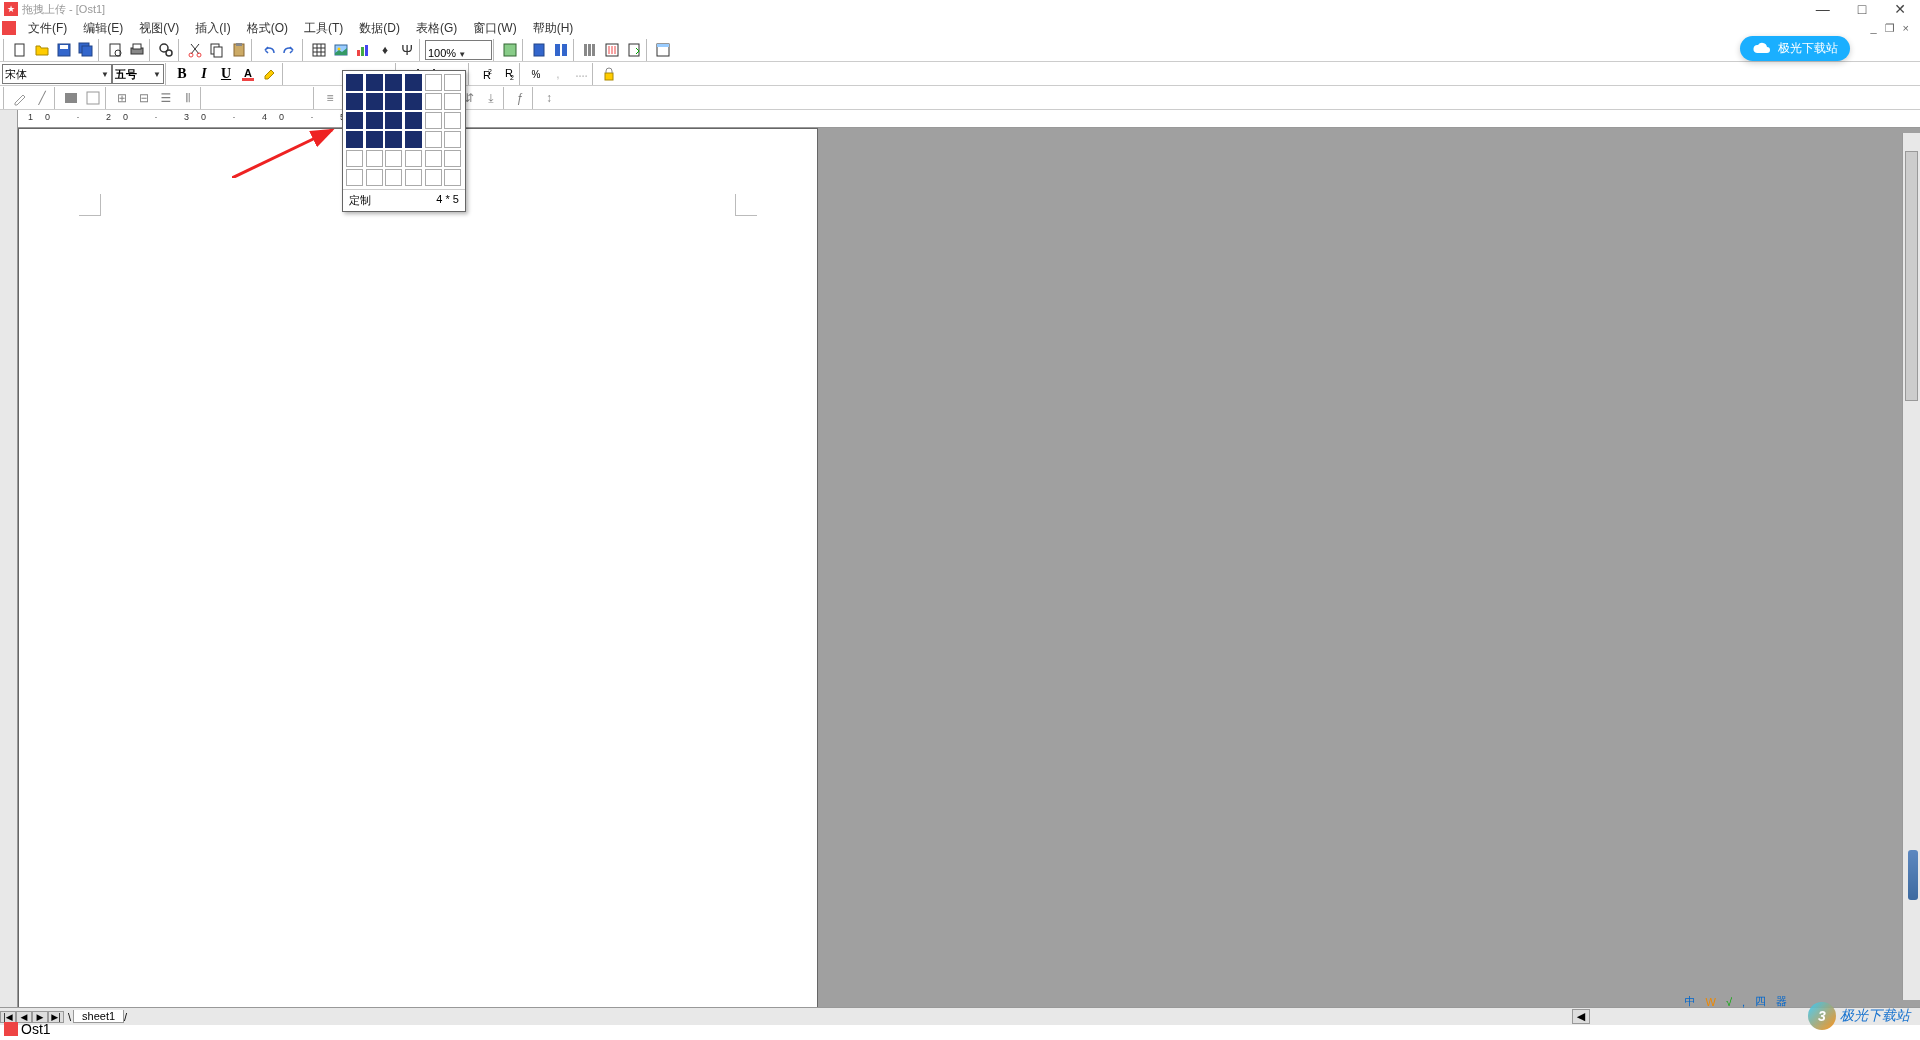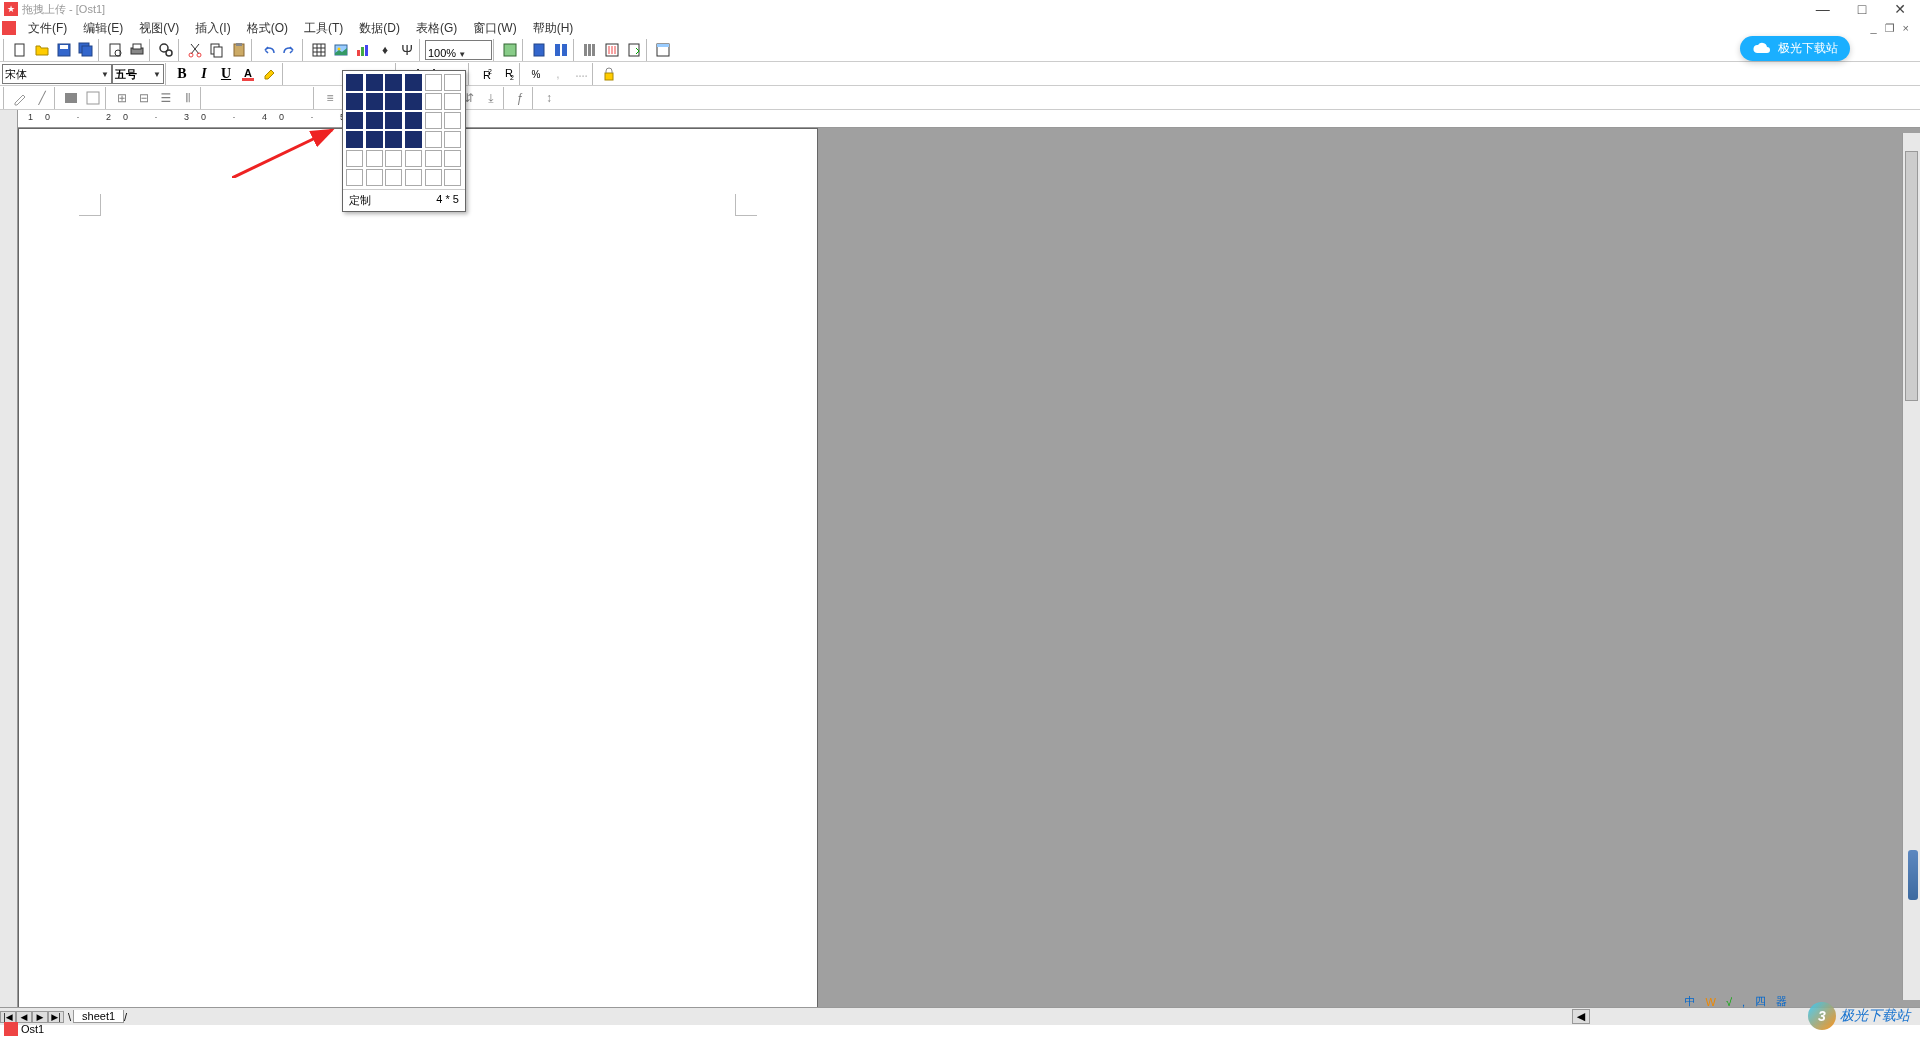--- a/index.html
+++ b/index.html
@@ -43,21 +43,21 @@
 .doc-page { width: 800px; background: #fff; border: 1px solid #666; margin: 0 0 0 0; min-height: 1100px; position: relative; }
 .corner-mark { position: absolute; width: 22px; height: 22px; }
 .corner-mark.tl { top: 65px; left: 60px; border-left: 1px solid #bbb; border-top: 1px solid #bbb; transform: rotate(180deg); }
 .corner-mark.tr { top: 65px; right: 60px; border-right: 1px solid #bbb; border-top: 1px solid #bbb; transform: rotate(180deg); }
 
 .sheet-tabs { height: 18px; display: flex; align-items: center; background: #e8e8e8; border-top: 1px solid #999; font-size: 11px; }
 .sheet-tabs .nav { display: flex; }
 .sheet-tabs .nav span { width: 16px; text-align: center; border: 1px solid #999; background: #ddd; cursor: pointer; font-size: 9px; }
 .sheet-tabs .tab-label { padding: 0 8px; border: 1px solid #999; background: #fff; border-top: none; margin-left: 2px; }
 
-.taskbar-doc { position: absolute; bottom: 0; left: 0; height: 22px; display: flex; align-items: center; padding: 2px 4px; font-size: 11px; }
+.taskbar-doc { position: absolute; bottom: 0; left: 0; height: 22px; display: flex; align-items: center; padding: 2px 4px; font-size: 14px; }
 .taskbar-doc .tbd-icon { width: 14px; height: 14px; background: #e44; margin-right: 3px; }
 
 .upload-btn { position: absolute; right: 70px; top: 36px; background: #1aafff; color: #fff; border-radius: 16px; padding: 4px 12px; font-size: 12px; display: flex; align-items: center; gap: 6px; box-shadow: 0 2px 6px rgba(0,0,0,.2); }
 .upload-btn .cloud { width: 20px; height: 14px; }
 
 .watermark { position: absolute; right: 10px; bottom: 10px; display: flex; align-items: center; gap: 4px; color: #06c; font-size: 14px; opacity: .9; font-style: italic; }
 .watermark .logo { width: 28px; height: 28px; background: linear-gradient(135deg,#3cf,#f80); border-radius: 50%; display:flex;align-items:center;justify-content:center;color:#fff;font-weight:bold; }
 
 .ime-bar { position: absolute; right: 130px; bottom: 30px; display: flex; gap: 4px; font-size: 11px; color: #06c; align-items:center; }
 .ime-bar span { padding: 1px 3px; }

